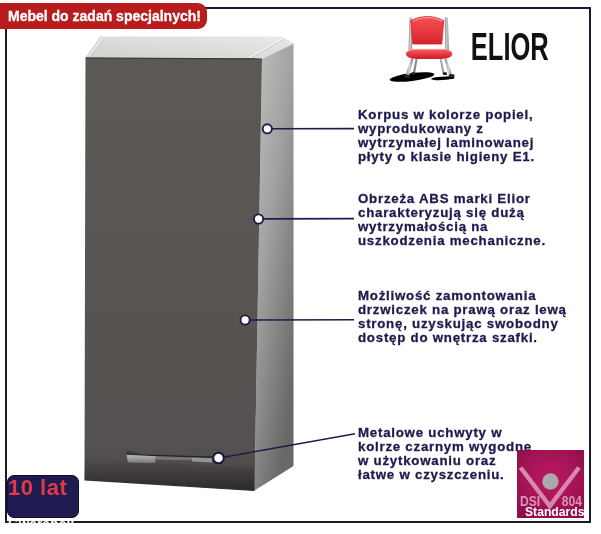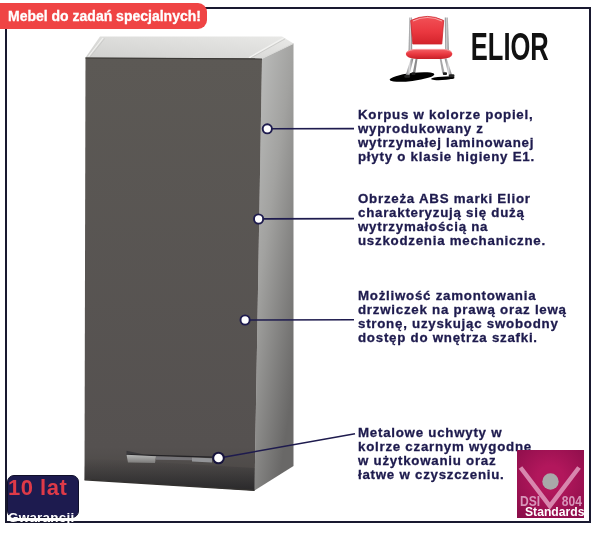--- a/index.html
+++ b/index.html
@@ -1,29 +1,29 @@
 <!DOCTYPE html>
 <html><head>
 <meta charset="utf-8">
 <style>
 html,body{margin:0;padding:0;}
 body{width:601px;height:534px;position:relative;background:#ffffff;overflow:hidden;
  font-family:"Liberation Sans",sans-serif;}
 .abs{position:absolute;}
 #frame{left:5px;top:7px;width:582px;height:512px;border:2px solid #191930;}
-#banner{left:0;top:3px;width:199px;height:26px;background:#ef4444;border-radius:0 9px 9px 0;
+#banner{left:0;top:3px;width:199px;height:26px;background:#b91c1c;border-radius:0 9px 9px 0;
  color:#fff;font-size:14px;font-weight:bold;line-height:26px;padding-left:8px;letter-spacing:0px;-webkit-text-stroke:0.3px #fff;}
 .tb{left:358px;color:#1e1b4e;font-weight:bold;font-size:13.3px;line-height:14px;letter-spacing:0.75px;white-space:nowrap;-webkit-text-stroke:0.3px #1e1b4e;}
 #b1{top:108px;}
 #b2{top:192px;}
 #b3{top:289px;}
 #b4{top:426px;}
 #badge10{left:7px;top:475px;width:70px;height:41px;background:#1d1b4f;border:1px solid #10102a;border-radius:7px;text-align:left;}
 #badge10 .r{color:#de3a48;font-weight:bold;font-size:22px;line-height:22px;margin-top:1px;letter-spacing:0.5px;}
-#badge10 .w{color:#fff;font-weight:bold;font-size:13.5px;line-height:14px;margin-top:12px;letter-spacing:0.2px;}
+#badge10 .w{color:#fff;font-weight:bold;font-size:13.5px;line-height:14px;margin-top:18px;letter-spacing:0.2px;}
 #edinos{left:517px;top:450px;width:67px;height:68px;background:radial-gradient(circle at 50% 42%, #b2175c 25%, #8a0d49 95%);}
 #edinos .ed{position:absolute;top:-1px;left:0;width:100%;text-align:center;color:#f6d2e3;font-weight:bold;font-size:17.5px;letter-spacing:-0.5px;}
 #edinos .dsi{position:absolute;left:3px;top:42px;color:#d795b9;font-weight:bold;font-size:15.5px;transform:scaleX(0.78);transform-origin:left;}
 #edinos .n804{position:absolute;right:2px;top:42px;color:#d795b9;font-weight:bold;font-size:15.5px;transform:scaleX(0.78);transform-origin:right;}
 #edinos .std{position:absolute;left:8px;top:54px;color:#ffffff;font-weight:bold;font-size:13.5px;transform:scaleX(0.9);transform-origin:left;white-space:nowrap;}
 </style>
 </head>
 <body>
 <div class="abs" id="frame"></div>
 <svg class="abs" width="601" height="534" viewBox="0 0 601 534" style="left:0;top:0">

